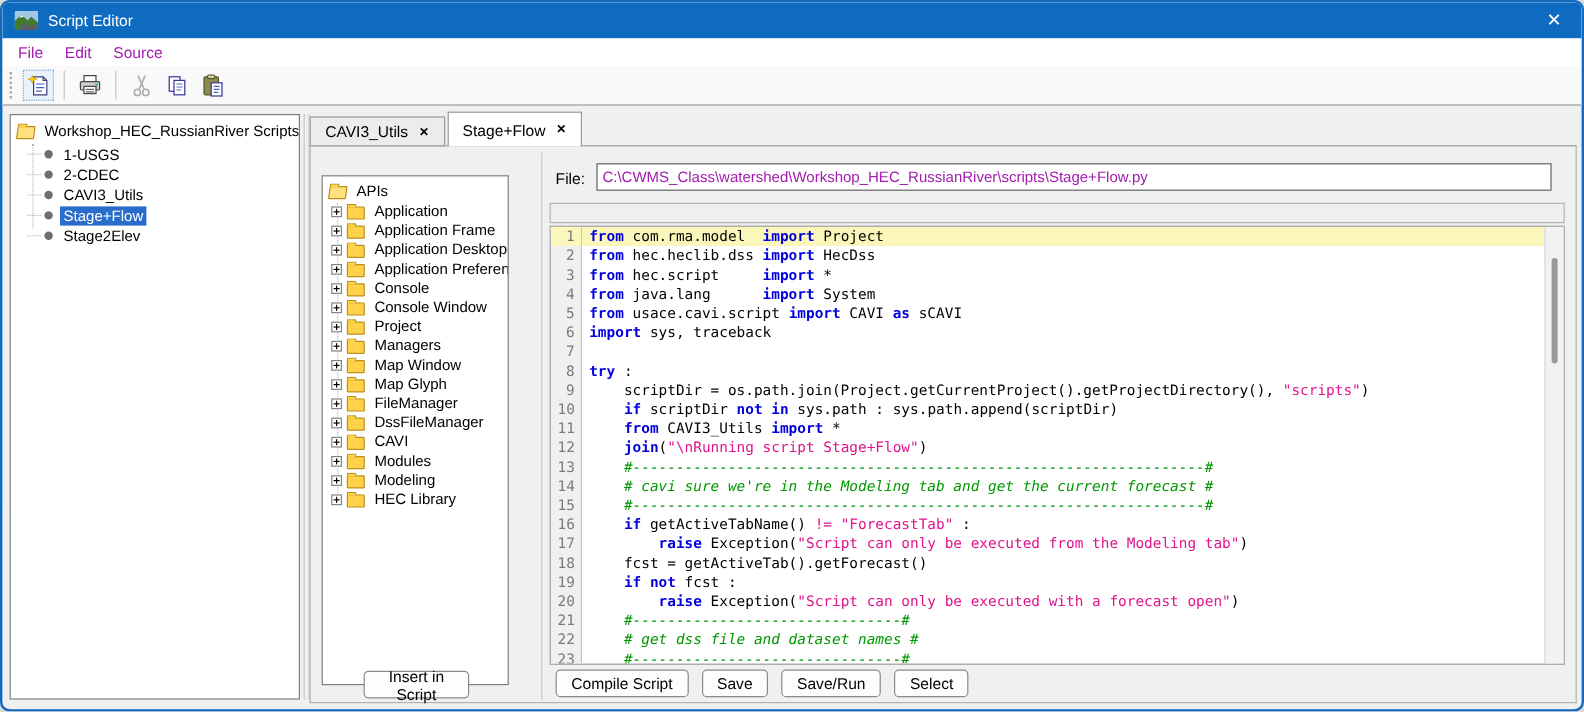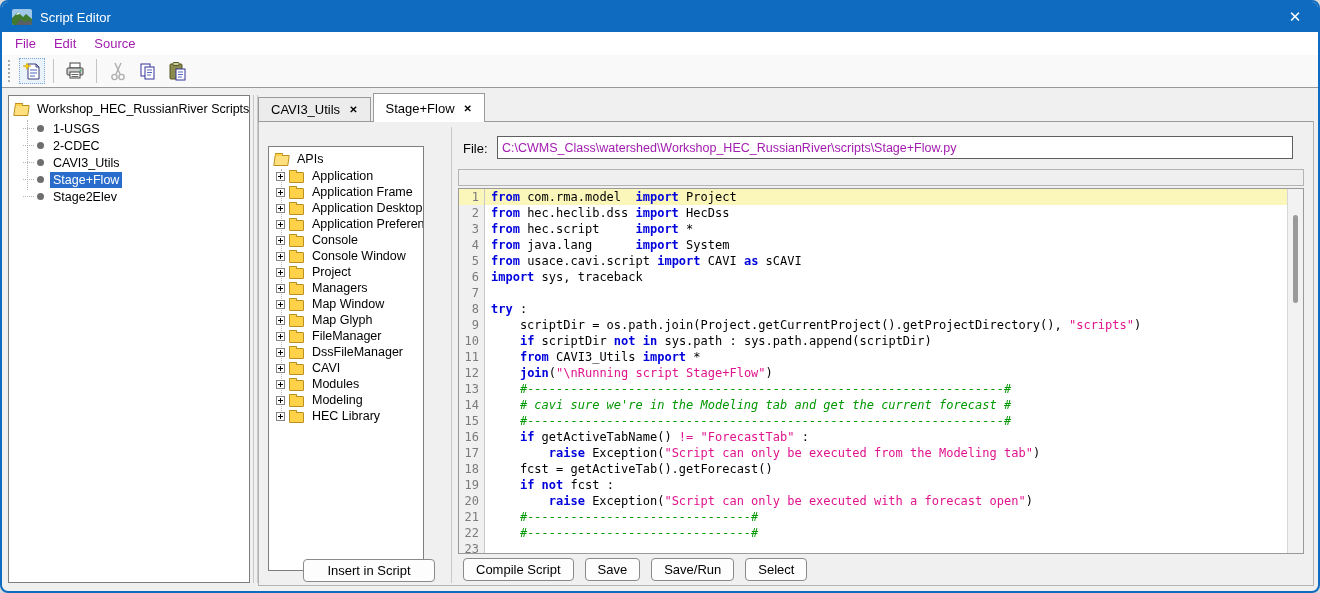--- a/index.html
+++ b/index.html
@@ -55,21 +55,21 @@
   .api-vline{left:12px;top:22px;height:250px;}
   .expander{position:relative;width:9px;height:9px;border:1px solid #848484;background:#fff;margin-right:4px;flex:none;}
   .expander::before{content:'';position:absolute;left:1px;right:1px;top:3px;height:1px;background:#000;}
   .expander::after{content:'';position:absolute;top:1px;bottom:1px;left:3px;width:1px;background:#000;}
   .folder{position:relative;width:15px;height:11px;background:#ffd24a;border:1px solid #bd8f1d;border-radius:1px;margin-right:5px;flex:none;margin-top:2px;}
   .folder::before{content:'';position:absolute;top:-3px;left:-1px;width:6px;height:2px;background:#ffd24a;border:1px solid #bd8f1d;border-bottom:none;border-radius:1px 1px 0 0;}
   .folder.open{transform:skewX(-8deg);background:#ffdf7e;}
   
   .btn{position:absolute;height:23px;background:#fdfdfd;border:1px solid #8a8a8a;border-radius:4px;
        font-size:13px;font-family:"Liberation Sans",sans-serif;color:#000;display:flex;align-items:center;justify-content:center;padding:0 12px;}
-  .insert-btn{left:301px;top:557px;width:132px;}
+  .insert-btn{left:301px;top:557px;width:88px;}
   .actions{position:absolute;left:461px;top:556px;display:flex;gap:11px;}
   .actions .btn{position:static;}
   
   .file-label{position:absolute;left:461px;top:139px;font-size:13px;color:#000;}
   .file-input{position:absolute;left:495px;top:134px;width:796px;height:23px;border:1px solid #5f5f5f;background:#fff;
               font-family:"Liberation Sans",sans-serif;font-size:12.5px;color:#a21caf;padding:0 4px;}
   .msg-strip{position:absolute;left:456px;top:167px;width:846px;height:17px;background:#efefef;border:1px solid #b4b4b4;}
   
   .editor{position:absolute;left:456px;top:186px;width:846px;height:366px;background:#fff;border:1px solid #9a9a9a;
           display:flex;overflow:hidden;font-family:"DejaVu Sans Mono",monospace;font-size:12px;line-height:16px;}
@@ -352,20 +352,21 @@
         <div class="cline"><span class="tk-p">    </span><span class="tk-k">join</span><span class="tk-p">(</span><span class="tk-s">"\nRunning script Stage+Flow"</span><span class="tk-p">)</span></div>
         <div class="cline"><span class="tk-p">    </span><span class="tk-c">#------------------------------------------------------------------#</span></div>
         <div class="cline"><span class="tk-p">    </span><span class="tk-c"># cavi sure we're in the Modeling tab and get the current forecast #</span></div>
         <div class="cline"><span class="tk-p">    </span><span class="tk-c">#------------------------------------------------------------------#</span></div>
         <div class="cline"><span class="tk-p">    </span><span class="tk-k">if</span><span class="tk-p"> getActiveTabName() </span><span class="tk-o">!=</span><span class="tk-p"> </span><span class="tk-s">"ForecastTab"</span><span class="tk-p"> :</span></div>
         <div class="cline"><span class="tk-p">        </span><span class="tk-k">raise</span><span class="tk-p"> Exception(</span><span class="tk-s">"Script can only be executed from the Modeling tab"</span><span class="tk-p">)</span></div>
         <div class="cline"><span class="tk-p">    fcst = getActiveTab().getForecast()</span></div>
         <div class="cline"><span class="tk-p">    </span><span class="tk-k">if</span><span class="tk-p"> </span><span class="tk-k">not</span><span class="tk-p"> fcst :</span></div>
         <div class="cline"><span class="tk-p">        </span><span class="tk-k">raise</span><span class="tk-p"> Exception(</span><span class="tk-s">"Script can only be executed with a forecast open"</span><span class="tk-p">)</span></div>
         <div class="cline"><span class="tk-p">    </span><span class="tk-c">#-------------------------------#</span></div>
+        <div class="cline"><span class="tk-p">    </span><span class="tk-c"># get dss file and dataset names #</span></div>
         <div class="cline"><span class="tk-p">    </span><span class="tk-c">#-------------------------------#</span></div>
       </div>
     <div class="vscroll">
       <div class="vthumb"></div>
     </div>
   </div>
 
   <div class="actions" id="action-buttons">
       <button class="btn">Compile Script</button>
       <button class="btn">Save</button>

